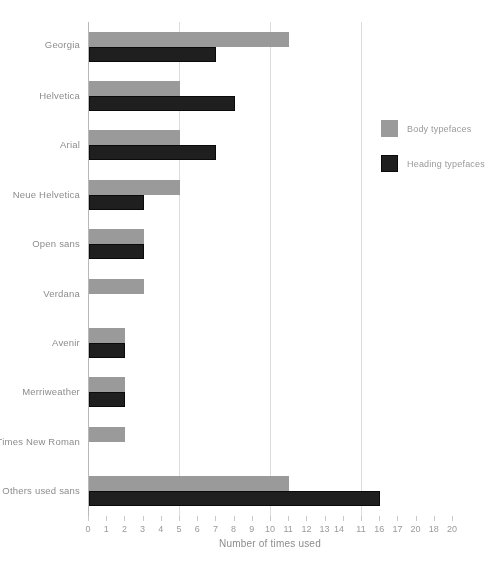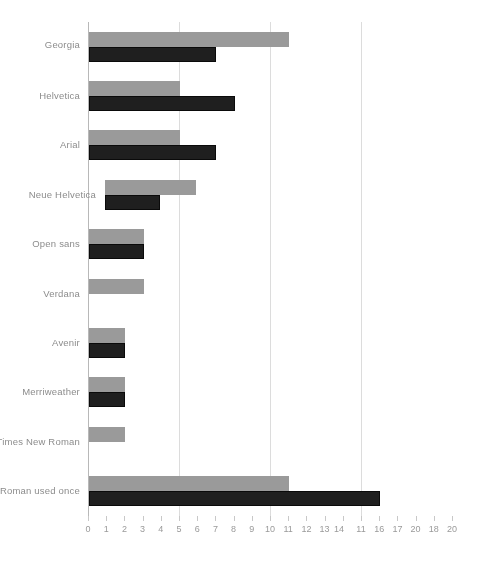--- a/index.html
+++ b/index.html
@@ -159,21 +159,21 @@
         <div class="cat-row" style="top: 49.4px; height: 49.4px;">
           <div class="cat-label" style="top: 18.7px;">Helvetica</div>
           <div class="bar body" style="width: 91px; top: 9.7px;"></div>
           <div class="bar heading" style="width: 145.6px; top: 24.7px;"></div>
         </div>
         <div class="cat-row" style="top: 98.8px; height: 49.4px;">
           <div class="cat-label" style="top: 18.7px;">Arial</div>
           <div class="bar body" style="width: 91px; top: 9.7px;"></div>
           <div class="bar heading" style="width: 127.4px; top: 24.7px;"></div>
         </div>
-        <div class="cat-row" style="top: 148.2px; height: 49.4px; margin-left: 16px;">
+        <div class="cat-row" style="top: 148.2px; height: 49.4px;">
           <div class="cat-label" style="top: 18.7px;">Neue Helvetica</div>
           <div class="bar body" style="width: 91px; top: 9.7px;"></div>
           <div class="bar heading" style="width: 54.6px; top: 24.7px;"></div>
         </div>
         <div class="cat-row" style="top: 197.6px; height: 49.4px;">
           <div class="cat-label" style="top: 18.7px;">Open sans</div>
           <div class="bar body" style="width: 54.6px; top: 9.7px;"></div>
           <div class="bar heading" style="width: 54.6px; top: 24.7px;"></div>
         </div>
         <div class="cat-row" style="top: 247px; height: 49.4px;">
@@ -188,21 +188,21 @@
         <div class="cat-row" style="top: 345.8px; height: 49.4px;">
           <div class="cat-label" style="top: 18.7px;">Merriweather</div>
           <div class="bar body" style="width: 36.4px; top: 9.7px;"></div>
           <div class="bar heading" style="width: 36.4px; top: 24.7px;"></div>
         </div>
         <div class="cat-row" style="top: 395.2px; height: 49.4px;">
           <div class="cat-label" style="top: 18.7px;">Times New Roman</div>
           <div class="bar body" style="width: 36.4px; top: 9.7px;"></div>
         </div>
         <div class="cat-row" style="top: 444.6px; height: 49.4px;">
-          <div class="cat-label" style="top: 18.7px;">Roman used once</div>
+          <div class="cat-label" style="top: 18.7px;">Others used sans</div>
           <div class="bar body" style="width: 200.2px; top: 9.7px;"></div>
           <div class="bar heading" style="width: 291.2px; top: 24.7px;"></div>
         </div>
       </div>
   </div>
 
   <div id="xticks">
       <div class="xtick-mark" style="left: 88px; top: 516px;"></div>
       <div class="xtick" style="left: 88px; top: 524px;">0</div>
       <div class="xtick-mark" style="left: 106.2px; top: 516px;"></div>
@@ -240,15 +240,26 @@
       <div class="xtick-mark" style="left: 397.4px; top: 516px;"></div>
       <div class="xtick" style="left: 397.4px; top: 524px;">17</div>
       <div class="xtick-mark" style="left: 415.6px; top: 516px;"></div>
       <div class="xtick" style="left: 415.6px; top: 524px;">20</div>
       <div class="xtick-mark" style="left: 433.8px; top: 516px;"></div>
       <div class="xtick" style="left: 433.8px; top: 524px;">18</div>
       <div class="xtick-mark" style="left: 452px; top: 516px;"></div>
       <div class="xtick" style="left: 452px; top: 524px;">20</div>
     </div>
 
-
+  <div class="x-axis-title">Number of times used</div>
+
+  <div class="legend">
+    <div class="legend-item">
+      <span class="legend-swatch body"></span>
+      <span class="legend-label">Body typefaces</span>
+    </div>
+    <div class="legend-item">
+      <span class="legend-swatch heading"></span>
+      <span class="legend-label">Heading typefaces</span>
+    </div>
+  </div>
 
 </div>
 
 </body></html>

